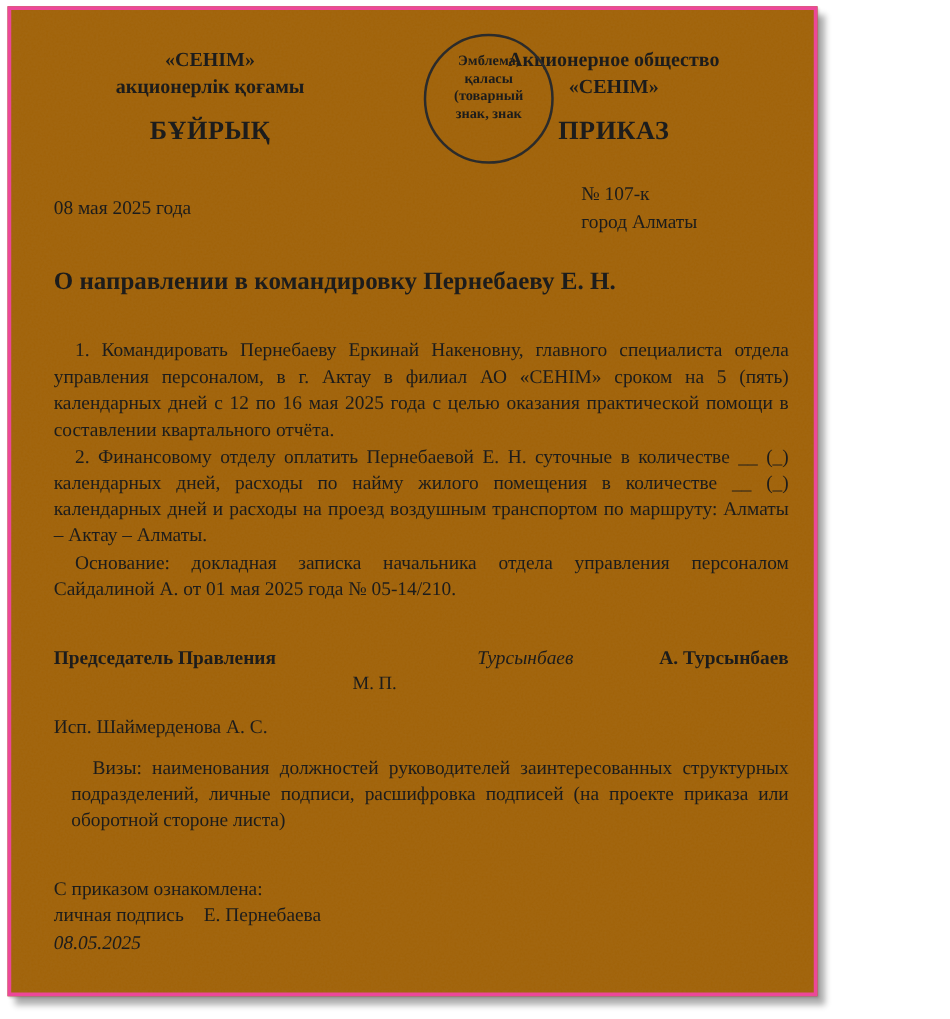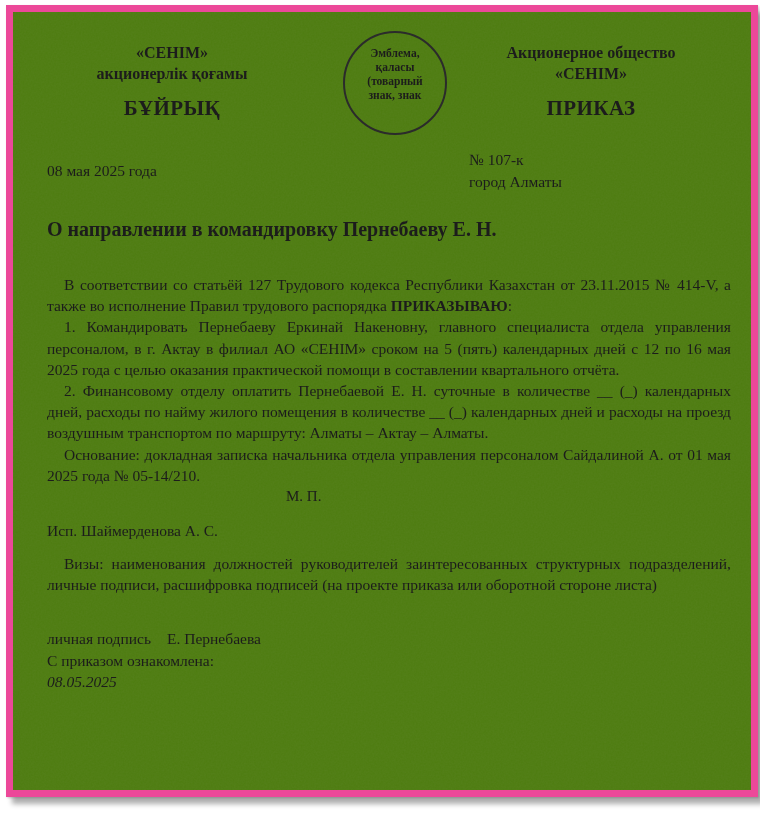--- a/index.html
+++ b/index.html
@@ -7,23 +7,23 @@
     margin: 0; padding: 0;
     width: 760px; height: 815px;
     background: #ffffff;
     font-family: "Liberation Serif", "DejaVu Serif", serif;
     color: #1c1c1c;
     overflow: hidden;
   }
   .paper {
     position: absolute;
     left: 6px; top: 5px;
-    width: 752px; height: 792px;
-    background: #4d7c0f;
-    border: 7px solid #ec4899;
+    width: 648px; height: 792px;
+    background: #a16207;
+    border: 3px solid #ec4899;
     box-shadow: 6px 7px 5px rgba(0,0,0,0.32), 1px 1px 2px rgba(0,0,0,0.18);
     padding: 30px 20px 20px 34px;
   }
   .texture {
     position: absolute; left: 0; top: 0;
     width: 100%; height: 100%;
     pointer-events: none;
   }
   .content { position: relative; }
 
@@ -57,21 +57,21 @@
 
   
   .sig-row { display: flex; align-items: baseline; margin-top: 34px; font-size: 15.5px; line-height: 21px; }
   .sig-pos  { width: 270px; font-weight: 700; }
   .sig-sign { flex: 1; text-align: center; font-style: italic; }
   .sig-name { font-weight: 700; text-align: right; }
   .stamp { margin-left: 239px; font-size: 15px; line-height: 21px; }
 
   .executor { margin-top: 13px; font-size: 15.5px; line-height: 21px; }
 
-  .visas { margin: 12px 0 0 0; font-size: 15.5px; line-height: 21.2px; text-align: justify; text-indent: 17px; }
+  .visas { margin: 12px 0 0 14px; font-size: 15.5px; line-height: 21.2px; text-align: justify; text-indent: 17px; }
 
   .ack { margin-top: 33px; font-size: 15.5px; line-height: 21.5px; }
   .ack-name { margin-left: 16px; }
   .ack-date { font-style: italic; }
 </style>
 </head>
 <body>
 
 <div class="paper">
   <svg class="texture" xmlns="http://www.w3.org/2000/svg" width="100%" height="100%">
@@ -111,32 +111,36 @@
       </div>
       <div class="meta-right">
         <div>№ 107-к</div>
         <div>город Алматы</div>
       </div>
     </div>
 
     <div class="subject">О направлении в командировку Пернебаеву Е. Н.</div>
 
     <div class="body">
-      <p><span>В соответствии со статьёй 127 Трудового кодекса Республики Казахстан от 23.11.2015 № 414-V, а также во исполнение Правил трудового распорядка </span><span class="bold">ПРИКАЗЫВАЮ</span><span>:</span></p>
       <p>1. Командировать Пернебаеву Еркинай Накеновну, главного специалиста отдела управления персоналом, в г. Актау в филиал АО «СЕНІМ» сроком на 5 (пять) календарных дней с 12 по 16 мая 2025 года с целью оказания практической помощи в составлении квартального отчёта.</p>
       <p>2. Финансовому отделу оплатить Пернебаевой Е. Н. суточные в количестве __ (_) календарных дней, расходы по найму жилого помещения в количестве __ (_) календарных дней и расходы на проезд воздушным транспортом по маршруту: Алматы – Актау – Алматы.</p>
       <p>Основание: докладная записка начальника отдела управления персоналом Сайдалиной А. от 01 мая 2025 года № 05-14/210.</p>
     </div>
 
+    <div class="sig-row">
+      <div class="sig-pos">Председатель Правления</div>
+      <div class="sig-sign">Турсынбаев</div>
+      <div class="sig-name">А. Турсынбаев</div>
+    </div>
     <div class="stamp">М. П.</div>
 
     <div class="executor">Исп. Шаймерденова А. С.</div>
 
     <p class="visas">Визы: наименования должностей руководителей заинтересованных структурных подразделений, личные подписи, расшифровка подписей (на проекте приказа или оборотной стороне листа)</p>
 
     <div class="ack">
+      <div>С приказом ознакомлена:</div>
       <div><span>личная подпись</span><span class="ack-name">Е. Пернебаева</span></div>
-      <div>С приказом ознакомлена:</div>
       <div class="ack-date">08.05.2025</div>
     </div>
 
   </div>
 </div>
 
 </body></html>

